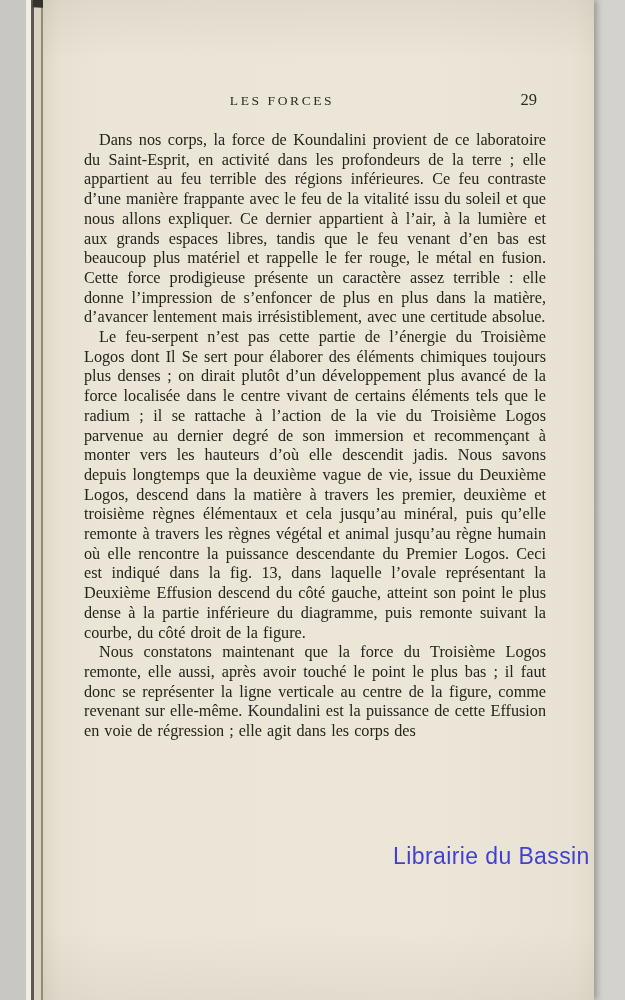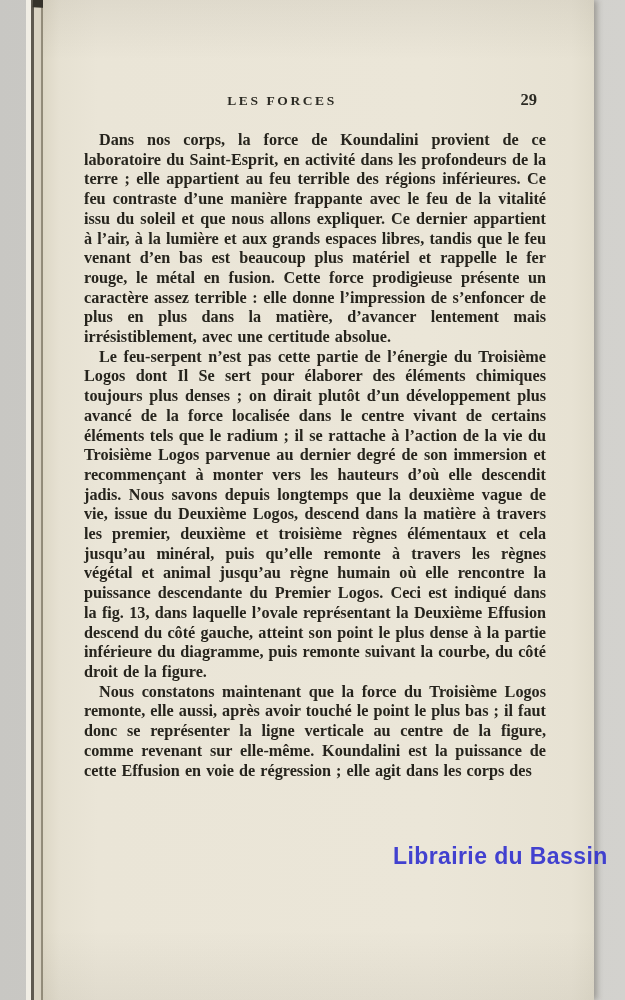--- a/index.html
+++ b/index.html
@@ -6,21 +6,20 @@
   html, body { width:625px; height:1000px; overflow:hidden; }
   body {
     font-family:"Liberation Serif", serif;
     background:#cbcac6;
   }
   .photo {
     position:relative;
     width:625px; height:1000px;
     background:linear-gradient(90deg,#c8c7c3 0%, #cfcec9 60%, #d3d2ce 100%);
     overflow:hidden;
-    font-weight:bold;
   }
   
   .edge { position:absolute; top:0; bottom:0; }
   .edge-light-1 { left:26px; width:5px; background:#f0ede4; }
   .edge-dark-1  { left:31px; width:3px; background:#5e5950; }
   .edge-mid     { left:34px; width:7px; background:#d9d3c3; }
   .edge-dark-2  { left:41px; width:2px; background:#968f7d; }
   
   .cover-corner {
     position:absolute; left:33px; top:-7px; width:100px; height:17px;

